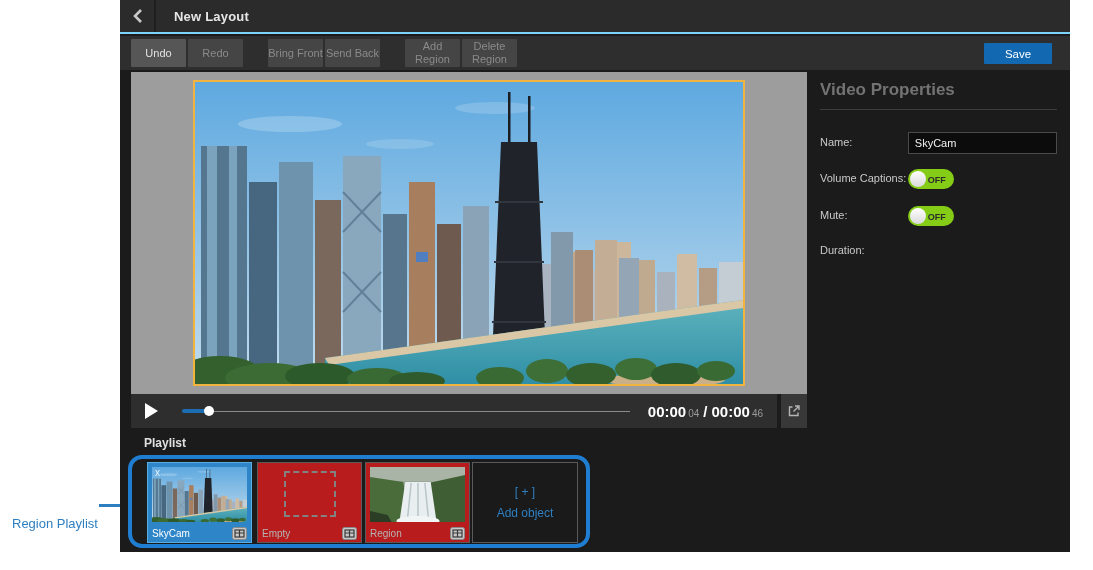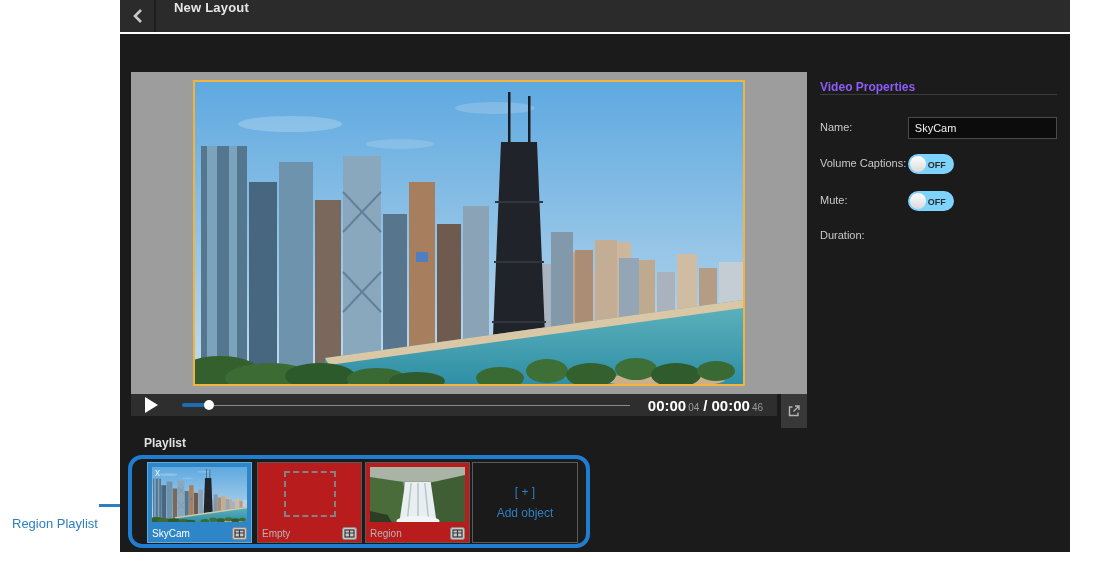--- a/index.html
+++ b/index.html
@@ -8,21 +8,21 @@
 
   
   .annot-label { position:absolute; left:12px; top:496px; font-size:13px; color:#2e7fc1;margin-top:20px; }
   .annot-line  { position:absolute; left:99px; top:504px; width:32px; height:3px; background:#2e7fc1; }
 
   
   .app { position:absolute; left:120px; top:0; width:950px; height:552px; background:#1b1b1b; }
 
   
   .topbar { position:absolute; left:0; top:0; width:100%; height:34px; background:#2b2b2b;
-            border-bottom:2px solid #ffffff; display:flex; }
+            border-bottom:2px solid #7dd3fc; display:flex; align-items:center; }
   .back-btn { width:36px; height:100%; display:flex; align-items:center; justify-content:center;
               border-right:2px solid #1e1e1e; cursor:pointer; }
   .title { margin-left:18px; font-size:13px; font-weight:bold; color:#e6e6e6; letter-spacing:.2px; }
 
   
   .toolbar { position:absolute; left:0; top:36px; width:100%; height:34px; background:#2e2e2e;
              display:flex; align-items:center; padding-left:11px; }
   .tbtn { width:55px; height:28px; margin-right:2px; display:flex; align-items:center; justify-content:center;
           text-align:center; font-size:11px; line-height:1.15; border-radius:1px; }
   .tbtn.on  { background:#565656; color:#e2e2e2; cursor:pointer; }
@@ -34,21 +34,21 @@
 
   
   .canvas { position:absolute; left:11px; top:72px; width:676px; height:322px; background:#9d9d9d; }
   .video-region { position:absolute; left:62px; top:8px; width:552px; height:306px;
                   border:2px solid #f0b43f; background:#000; }
   .video-region svg { display:block; width:100%; height:100%; }
   .watermark { position:absolute; right:22px; bottom:48px; color:#fff; font-size:32px; font-weight:500;
                letter-spacing:.5px; text-shadow:0 0 6px rgba(0,0,0,.25); }
 
   
-  .player { position:absolute; left:11px; top:394px; width:646px; height:22px; background:#2e2e2e;
+  .player { position:absolute; left:11px; top:394px; width:646px; height:34px; background:#2e2e2e;
             display:flex; align-items:center; padding:0 14px; }
   .play-btn { width:0; height:0; border-left:13px solid #ffffff; border-top:8px solid transparent;
               border-bottom:8px solid transparent; cursor:pointer; }
   .seek { flex:1; position:relative; height:14px; margin:0 18px 0 24px; cursor:pointer; }
   .seek-track { position:absolute; left:0; right:0; top:6.5px; height:1.5px; background:#8a8a8a; }
   .seek-fill  { position:absolute; left:0; top:5px; height:4px; background:#1b6cb1; border-radius:2px; }
   .seek-knob  { position:absolute; top:2px; width:10px; height:10px; border-radius:50%; background:#fff;
                 transform:translateX(-5px); }
   .timecode { color:#fff; font-size:15px; font-weight:bold; white-space:nowrap; }
   .timecode .frames { font-size:10px; font-weight:normal; color:#9a9a9a; margin-left:2px; }
@@ -70,28 +70,28 @@
   .pl-item.selected .nm { color:#ffffff; }
   .rm-x { position:absolute; left:3px; top:0px; color:rgba(255,255,255,.85); font-size:10px; }
   .empty-box { width:52px; height:46px; border:2px dashed #828282; margin:4px auto 0; }
   .add-item { position:absolute; left:352px; top:462px; width:106px; height:81px; background:#1a1a1a;
               border:1px solid #5a5a5a; display:flex; flex-direction:column; align-items:center;
               justify-content:center; gap:7px; color:#2e7fc1; font-size:12px; cursor:pointer; }
 
   
   .props { position:absolute; left:687px; top:70px; width:263px; bottom:0; background:#1b1b1b;
            padding:10px 13px 0 13px; }
-  .props-title { font-size:12px; font-weight:bold; color:#8b5cf6; 
+  .props-title { font-size:17px; font-weight:bold; color:#737373; padding-bottom:9px;
                  border-bottom:1px solid #3c3c3c; }
   .prow { display:flex; align-items:center; margin-top:15px; }
   .plabel { width:96px; font-size:11px; color:#c9c9c9; line-height:1.45; }
   .pctl { width:163px; }
   .pinput { width:100%; height:22px; background:#0c0c0c; border:1px solid #4a4a4a; color:#f0f0f0;
             font-size:11px; padding:0 6px; font-family:"Liberation Sans", sans-serif; }
-  .toggle { position:relative; width:46px; height:20px; background:#7dd3fc; border-radius:10px; cursor:pointer; }
+  .toggle { position:relative; width:46px; height:20px; background:#84cc16; border-radius:10px; cursor:pointer; }
   .toggle .knob { position:absolute; left:2px; top:2px; width:16px; height:16px; border-radius:50%;
                   background:linear-gradient(#ffffff,#d9d9d9); }
   .toggle .state { position:absolute; right:8px; top:5.5px; font-size:9px; font-weight:bold; color:#2b2b2b; }
   .vol { position:relative; height:14px; cursor:pointer; }
   .vol-fill { position:absolute; left:0; top:5px; height:4px; background:#1a6fb4; border-radius:2px; }
   .vol-knob { position:absolute; top:1px; width:12px; height:12px; border-radius:50%; background:#fff;
               transform:translateX(-7px); }
 </style>
 </head>
 <body>
@@ -172,20 +172,31 @@
 
   <div class="topbar">
     <div class="back-btn">
       <svg width="9" height="14" viewBox="0 0 9 14">
         <path d="M8 1 L2 7 L8 13" stroke="#c9c9c9" stroke-width="2.6" fill="none"></path>
       </svg>
     </div>
     <div class="title">New Layout</div>
   </div>
 
+  <div class="toolbar">
+    <div class="tbtn on">Undo</div>
+    <div class="tbtn off">Redo</div>
+    <div class="tgap"></div>
+    <div class="tbtn off">Bring Front</div>
+    <div class="tbtn off">Send Back</div>
+    <div class="tgap"></div>
+    <div class="tbtn off">Add Region</div>
+    <div class="tbtn off">Delete Region</div>
+    <div class="save-btn">Save</div>
+  </div>
 
   <div class="canvas">
     <div class="video-region">
       <svg viewBox="0 0 548 302" preserveAspectRatio="none">
         <use href="#scene"></use>
       </svg>
     </div>
   </div>
 
   <div class="player">

